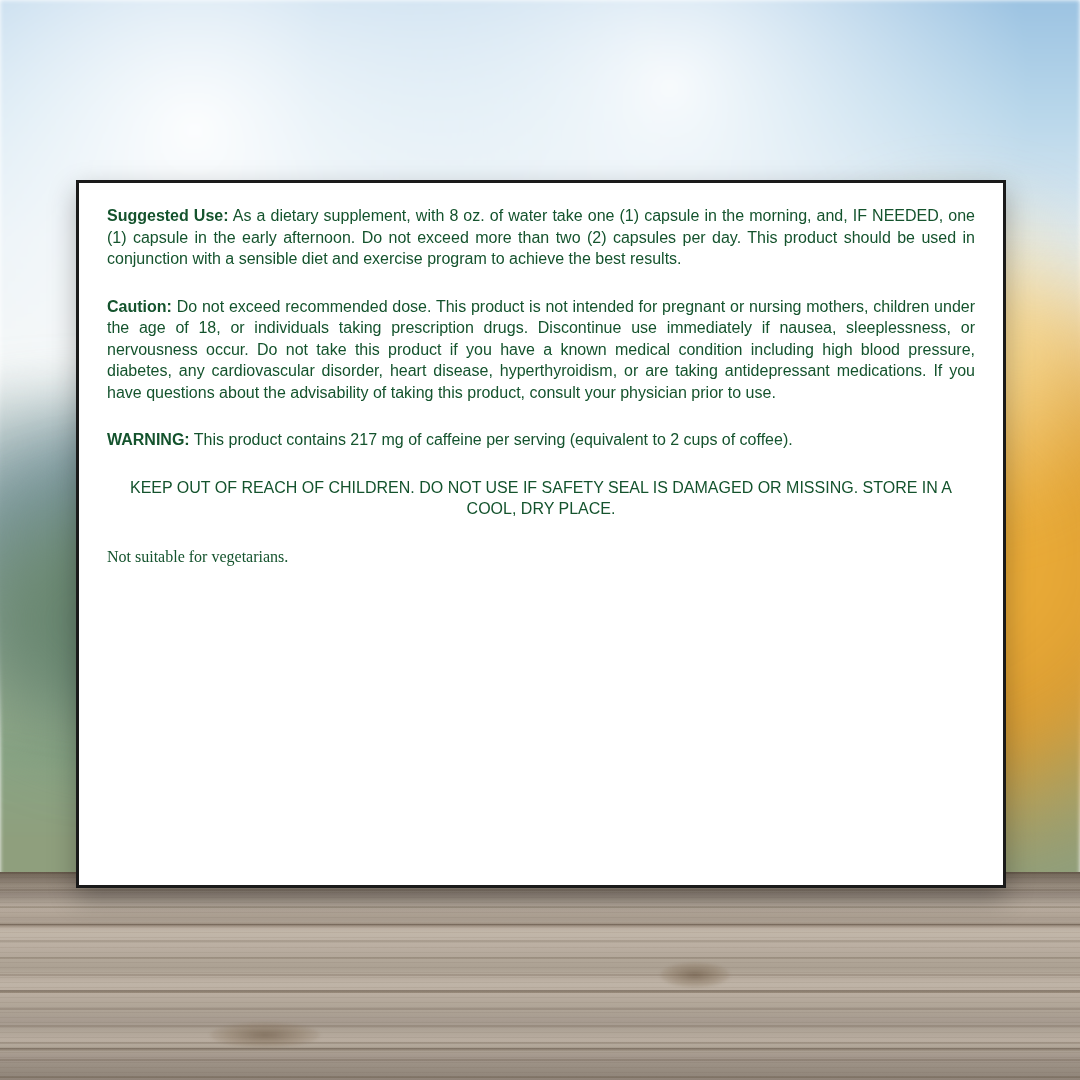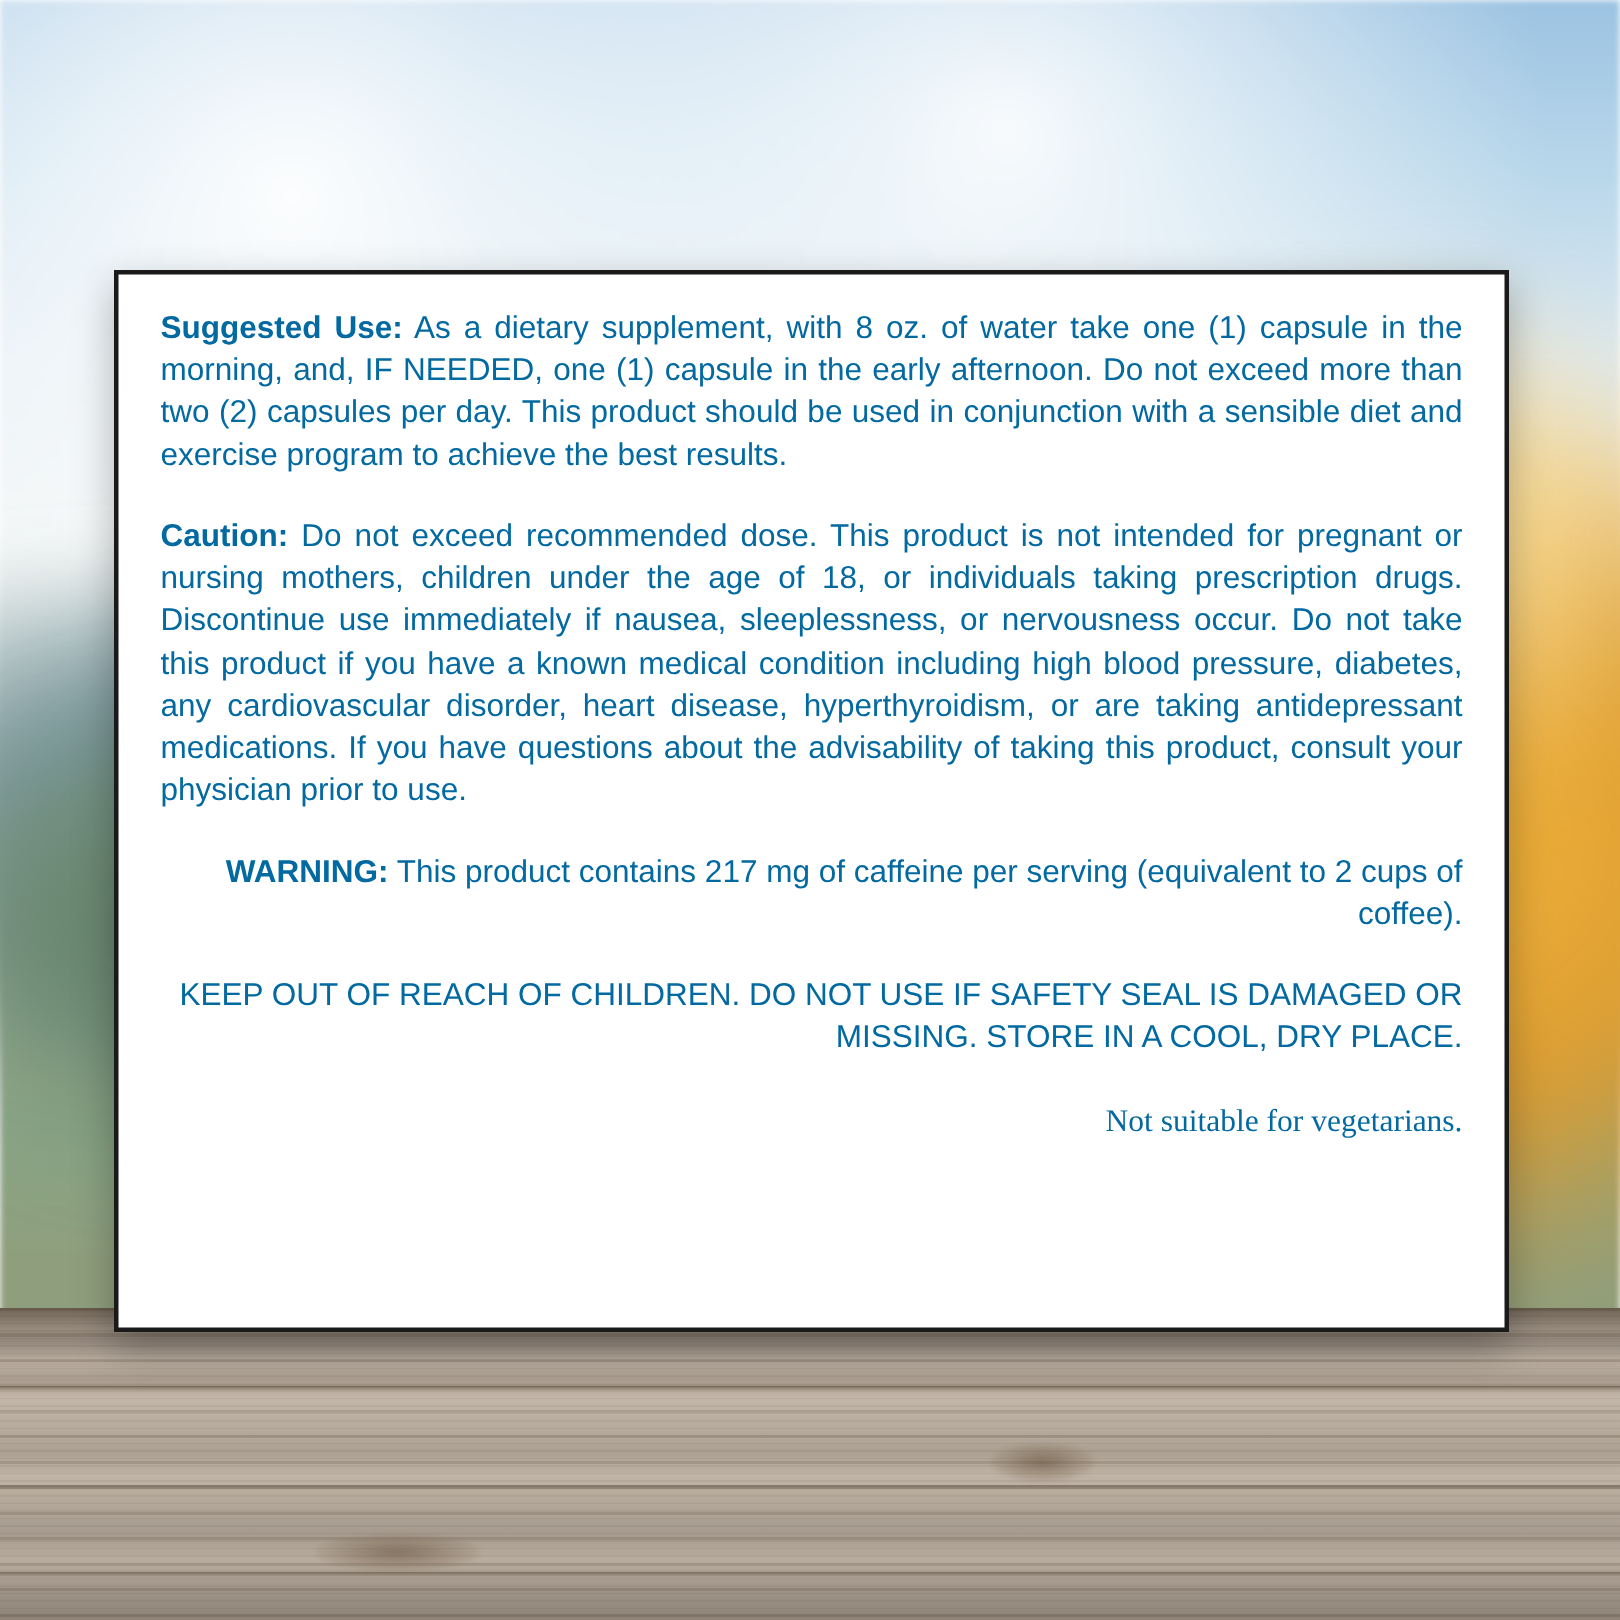--- a/index.html
+++ b/index.html
@@ -141,35 +141,35 @@
     width: 930px;
     height: 708px;
     background: #ffffff;
     border: 3px solid #1a1a1a;
     box-sizing: border-box;
     padding: 22px 28px 0 28px;
     box-shadow: 0 10px 26px rgba(0,0,0,0.28);
   }
 
   .block {
-    color: #0369a1;
-    font-size: 21px;
+    color: #14532d;
+    font-size: 16px;
     line-height: 1.345;
     text-align: justify;
     margin: 0 0 26px 0;
   }
   .block.last { margin-bottom: 0; font-family: Liberation Serif, serif; }
   .block .lead {
     font-weight: bold;
   }
   .block.allcaps {
-    text-align: right;
+    text-align: center;
   }
   .block.plain {
-    text-align: right;
+    text-align: left;
   }
 </style>
 </head>
 <body>
 
 <div id="scene">
 
   <div class="bg-sky"></div>
   <div class="bg-hill-left"></div>
   <div class="bg-hill-left2"></div>

